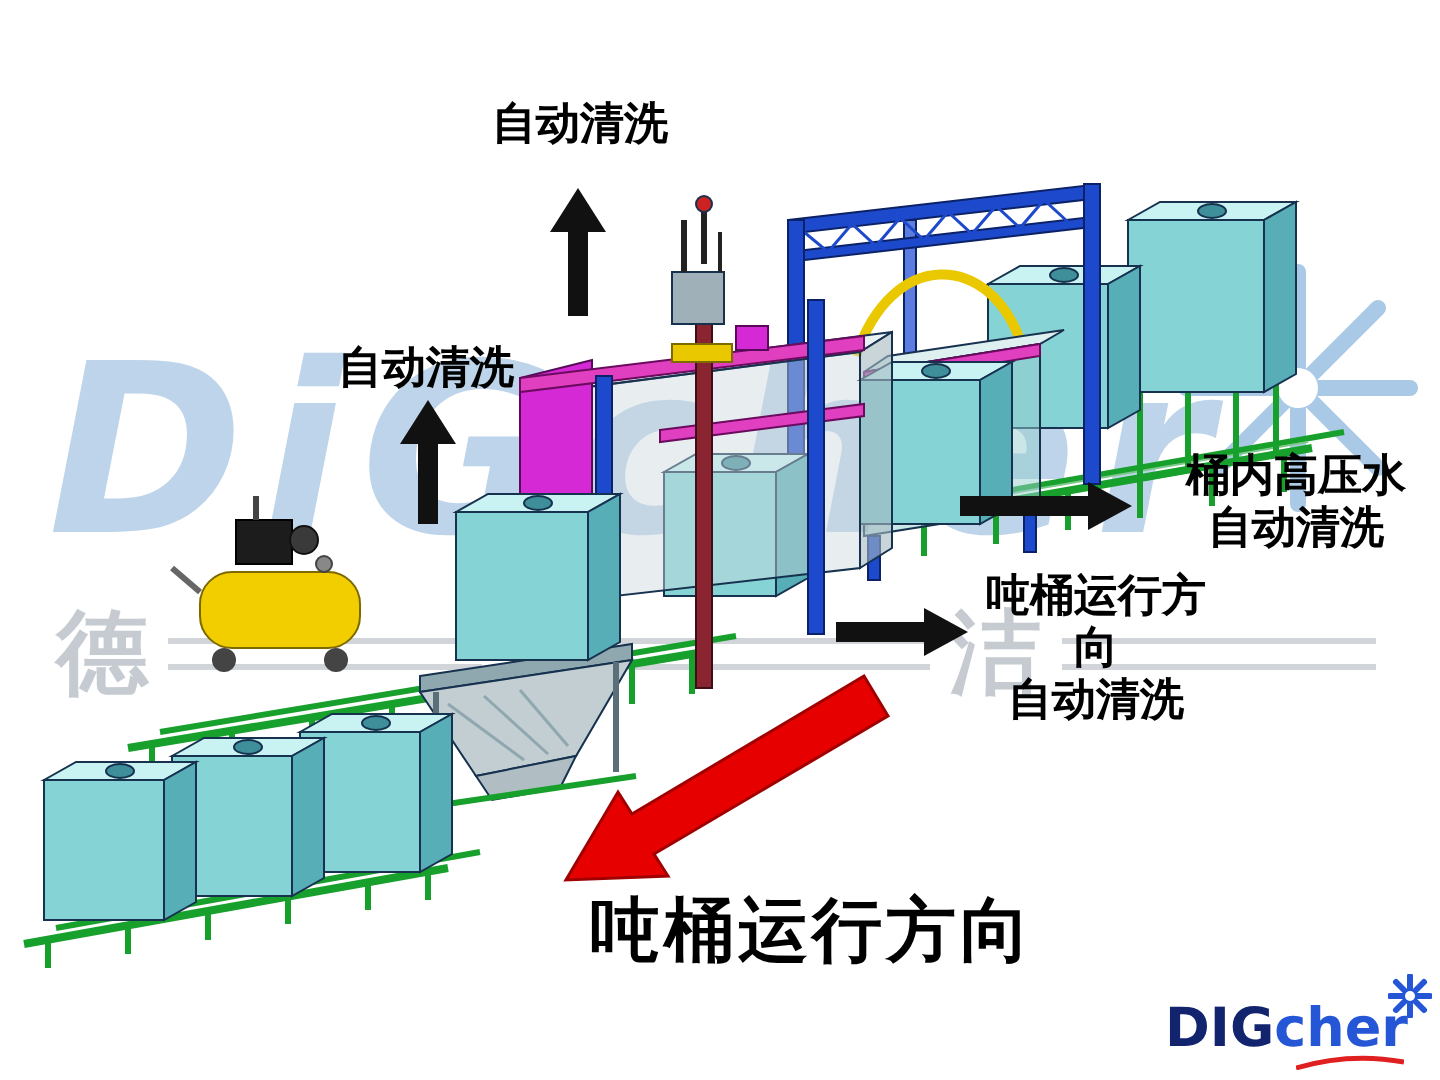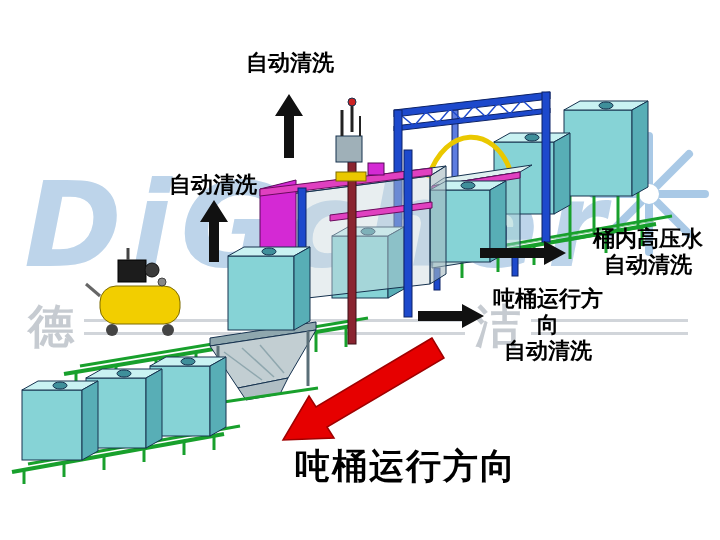--- a/index.html
+++ b/index.html
@@ -262,14 +262,30 @@
   <div class="anno lbl-ext">
     <div>桶内高压水</div>
     <div>自动清洗</div>
   </div>
   <div class="anno lbl-inner">
     <div>吨桶运行方向</div>
     <div>自动清洗</div>
   </div>
   <div class="anno lbl-dir">吨桶运行方向</div>
 
+  <div class="logo">
+    <span class="p1">DIG</span>
+    <span class="p2">cher</span>
+    <svg class="logo-star" width="22" height="22">
+      <g stroke="#2456d6" stroke-width="3" stroke-linecap="round">
+        <line x1="11" y1="1" x2="11" y2="21"></line>
+        <line x1="1" y1="11" x2="21" y2="11"></line>
+        <line x1="4" y1="4" x2="18" y2="18"></line>
+        <line x1="18" y1="4" x2="4" y2="18"></line>
+      </g>
+      <circle cx="11" cy="11" r="2.5" fill="#fff"></circle>
+    </svg>
+    <svg class="logo-swoosh" width="54" height="9">
+      <path d="M0,8 Q27,0 54,5" stroke="#e02020" stroke-width="2.5" fill="none"></path>
+    </svg>
+  </div>
 
 </div>
 
 </body></html>

